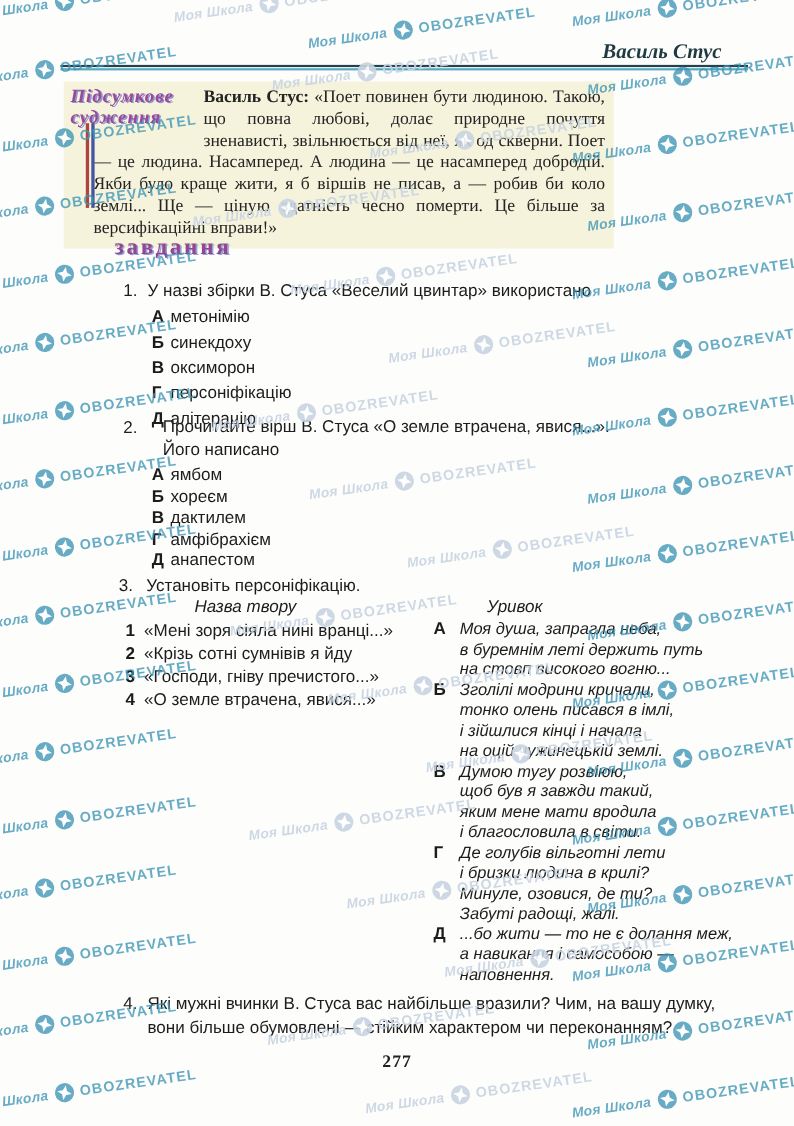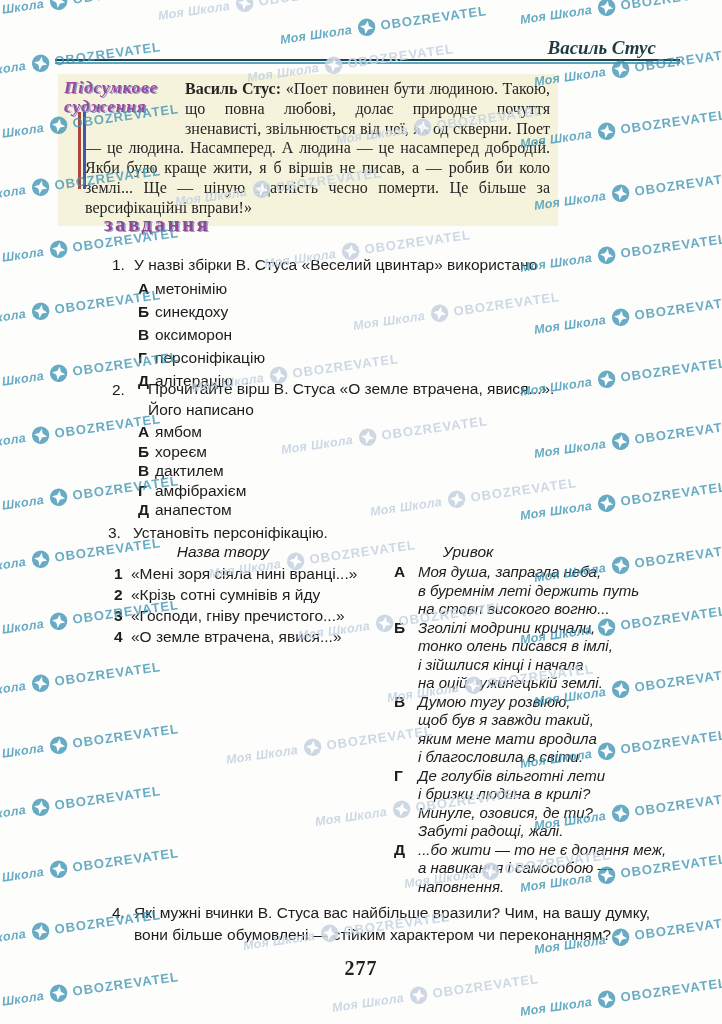--- a/index.html
+++ b/index.html
@@ -68,21 +68,21 @@
   .m-left div.line{line-height:21px;font-size:15.5px;}
   .m-right{position:absolute;left:286px;top:41px;width:310px;}
   .m-right .m-item{display:flex;}
   .m-right .m-letter{width:24px;flex:0 0 24px;font-weight:bold;font-size:15.5px;line-height:18.5px;}
   .m-right div.line{line-height:18.5px;font-size:15px;font-style:italic;}
 
   #q4{top:902px;left:112px;width:580px;}
   #q4 .q-lines div{line-height:21.5px;}
 
   .page-number{position:absolute;left:0;right:0;top:957px;text-align:center;
-      font-family:"Liberation Serif",serif;font-weight:bold;font-size:20px;
+      font-family:"Liberation Serif",serif;font-weight:bold;font-size:16px;
       letter-spacing:1px;color:#222;}
 </style>
 </head>
 <body>
 
 <div class="page">
   <div class="content">
 
     <div class="running-head">Василь Стус</div>
     <div class="header-rule"></div>

